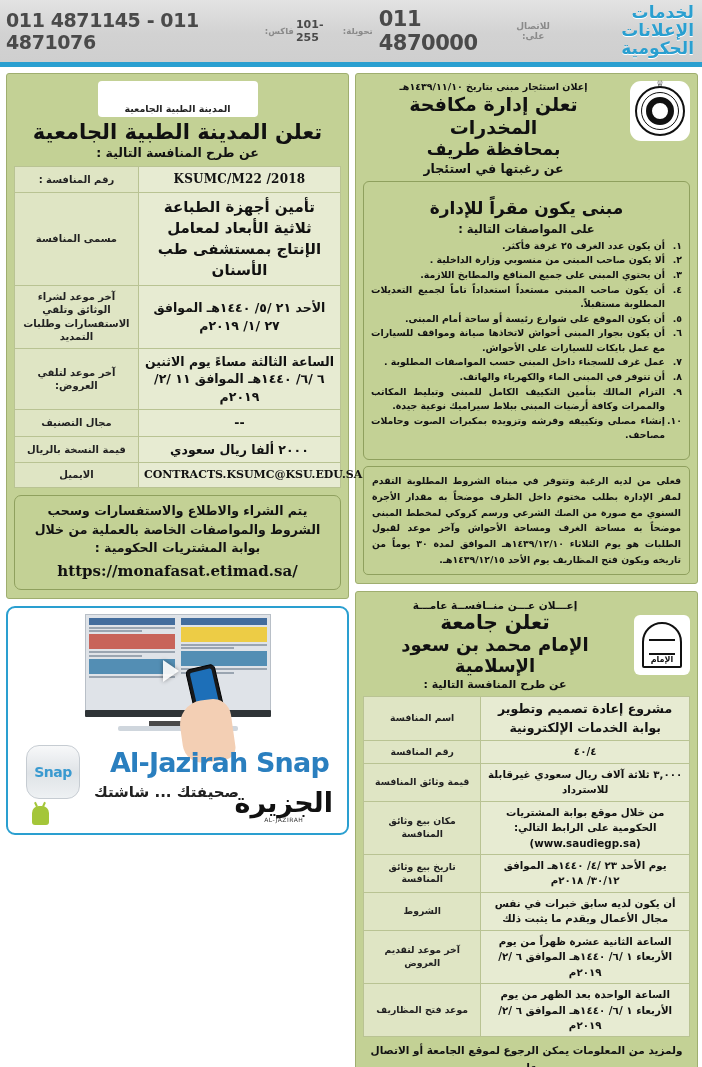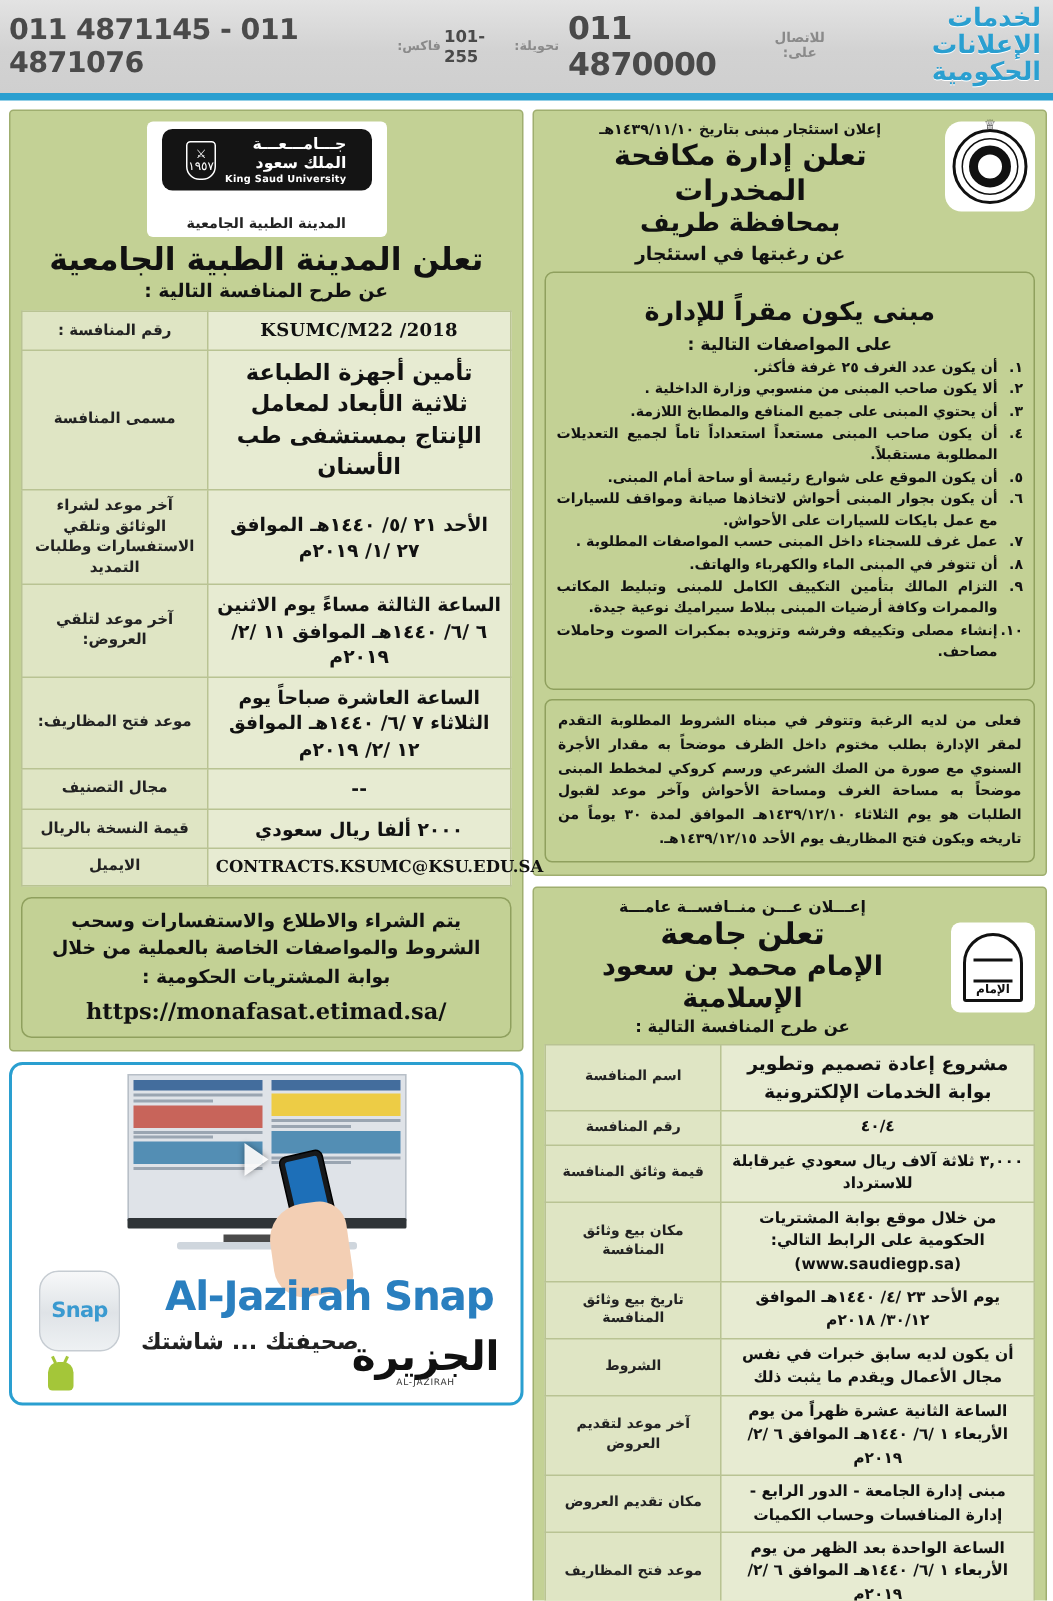--- a/index.html
+++ b/index.html
@@ -291,54 +291,39 @@
             </tr>
             <tr>
               <td class="v2">أن يكون لديه سابق خبرات في نفس مجال الأعمال ويقدم ما يثبت ذلك</td>
               <td class="l2">الشروط</td>
             </tr>
             <tr>
               <td class="v2">الساعة الثانية عشرة ظهراً من يوم الأربعاء ١ /٦/ ١٤٤٠هـ الموافق ٦ /٢/ ٢٠١٩م</td>
               <td class="l2">آخر موعد لتقديم العروض</td>
             </tr>
             <tr>
-              <td class="v2">مبنى إدارة الجامعة - الدور الرابع - إدارة المنافسات وحساب الكميات</td>
-              <td class="l2">مكان تقديم العروض</td>
-            </tr>
-            <tr>
               <td class="v2">الساعة الواحدة بعد الظهر من يوم الأربعاء ١ /٦/ ١٤٤٠هـ الموافق ٦ /٢/ ٢٠١٩م</td>
               <td class="l2">موعد فتح المظاريف</td>
             </tr>
           </tbody>
         </table>
 
         <div class="foot3">
           <div>ولمزيد من المعلومات يمكن الرجوع لموقع الجامعة أو الاتصال على</div>
 
         </div>
       </div>
 
     </div>
 
     <div class="col col-left">
 
       <div class="ad">
         <div class="ksu-wrap">
           <div class="ksu-card">
-            <div class="ksu-black">
-              <div>
-                <div class="ksu-ar">جـــامـــعـــة</div>
-                <div class="ksu-ar">الملك سعود</div>
-                <div class="ksu-en">King Saud University</div>
-              </div>
-              <div class="ksu-shield">
-                <span>⚔</span>
-                <span>١٩٥٧</span>
-              </div>
-            </div>
             <div class="ksu-sub">المدينة الطبية الجامعية</div>
           </div>
         </div>
 
         <div class="ad-head-1">تعلن المدينة الطبية الجامعية</div>
         <div class="ad-head-2">عن طرح المنافسة التالية :</div>
 
         <table class="t">
           <tbody>
             <tr>
@@ -349,24 +334,20 @@
               <td class="val big">تأمين أجهزة الطباعة ثلاثية الأبعاد لمعامل الإنتاج بمستشفى طب الأسنان</td>
               <td class="lbl">مسمى المنافسة</td>
             </tr>
             <tr>
               <td class="val">الأحد ٢١ /٥/ ١٤٤٠هـ الموافق ٢٧ /١/ ٢٠١٩م</td>
               <td class="lbl">آخر موعد لشراء الوثائق وتلقي الاستفسارات وطلبات التمديد</td>
             </tr>
             <tr>
               <td class="val">الساعة الثالثة مساءً يوم الاثنين ٦ /٦/ ١٤٤٠هـ الموافق ١١ /٢/ ٢٠١٩م</td>
               <td class="lbl">آخر موعد لتلقي العروض:</td>
-            </tr>
-            <tr>
-              <td class="val">الساعة العاشرة صباحاً يوم الثلاثاء ٧ /٦/ ١٤٤٠هـ الموافق ١٢ /٢/ ٢٠١٩م</td>
-              <td class="lbl">موعد فتح المظاريف:</td>
             </tr>
             <tr>
               <td class="val">--</td>
               <td class="lbl">مجال التصنيف</td>
             </tr>
             <tr>
               <td class="val">٢٠٠٠ ألفا ريال سعودي</td>
               <td class="lbl">قيمة النسخة بالريال</td>
             </tr>
             <tr>

